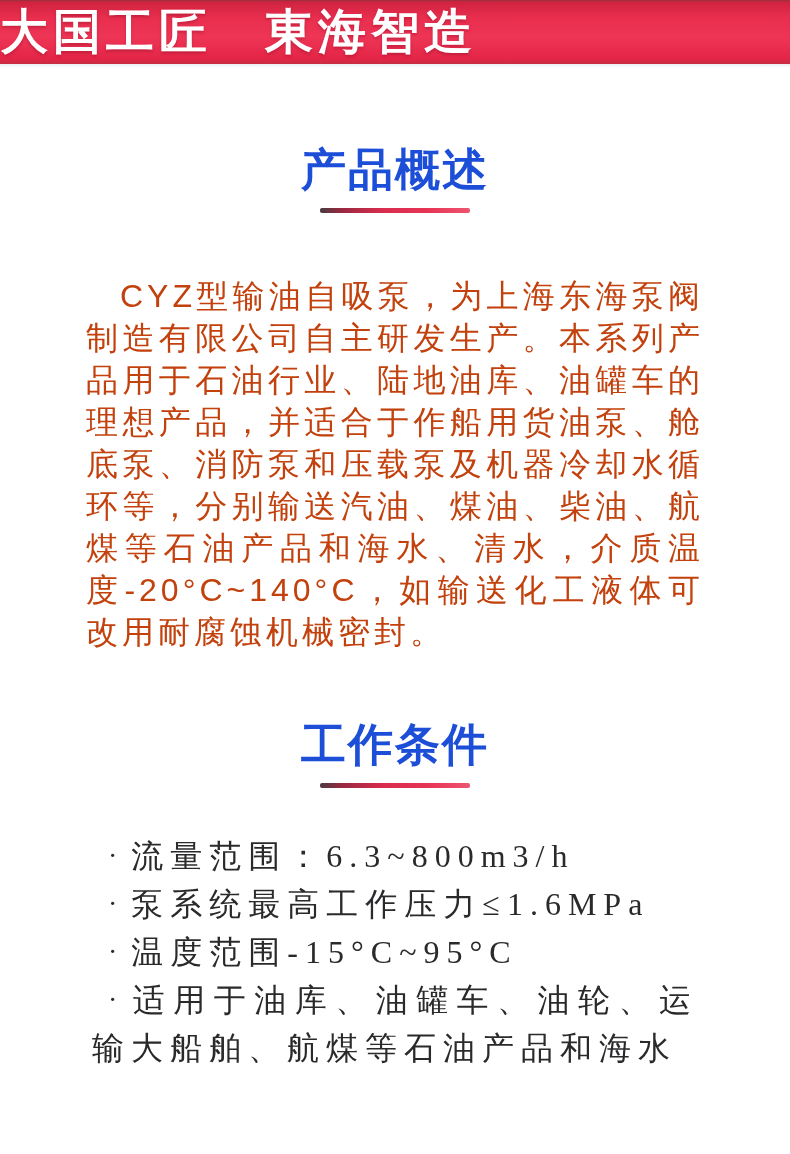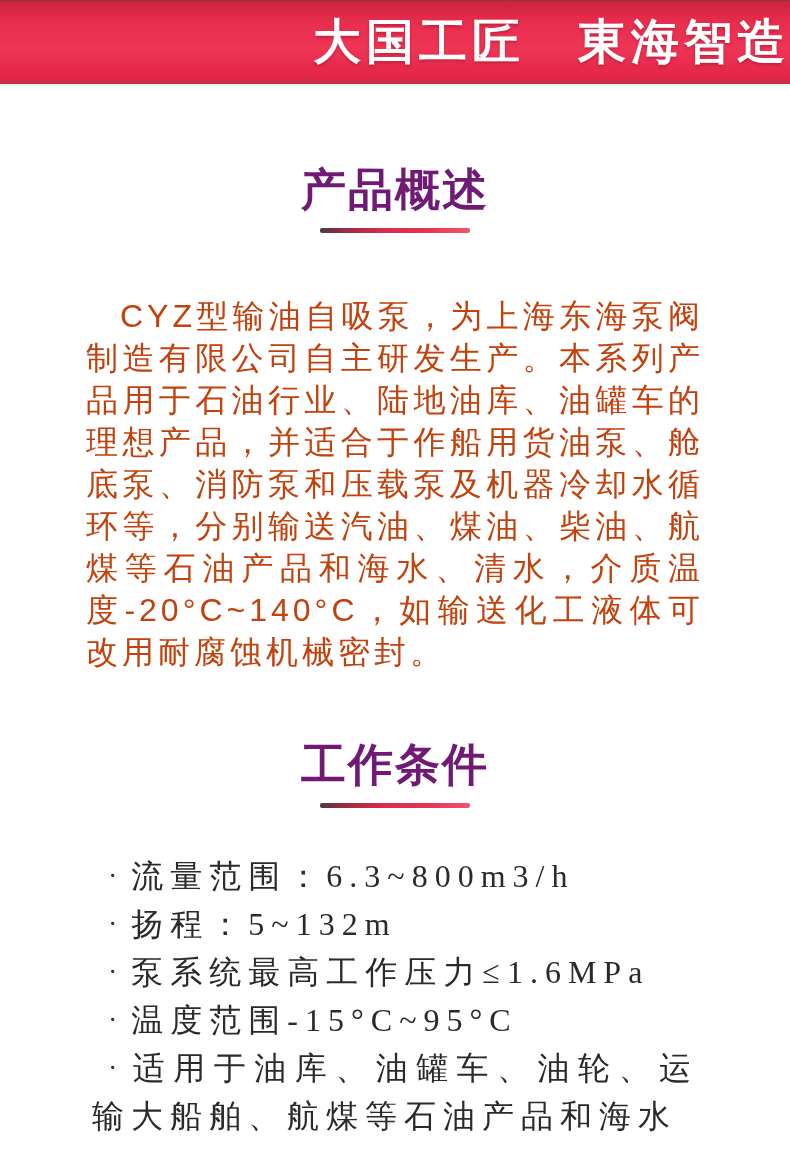--- a/index.html
+++ b/index.html
@@ -12,29 +12,29 @@
     position: relative;
     width: 790px;
     height: 1154px;
     margin: 0 auto;
     background: #ffffff;
     overflow: hidden;
   }
 
   
   .banner {
-    height: 84px;
+    height: 64px;
     box-sizing: border-box;
     background: linear-gradient(180deg,
       #93333c 0%, #cf2340 3%,
       #e92e4e 28%, #ee3556 58%,
       #e42547 92%, #c52e45 100%);
     display: flex;
     align-items: center;
-    justify-content: flex-end;
+    justify-content: flex-start;
   }
   .banner-title {
     margin: 0;
     color: #ffffff;
     font-size: 48px;
     font-weight: 800;
     letter-spacing: 5px;
     text-shadow: 0 2px 3px rgba(130, 8, 28, 0.35);
     white-space: nowrap;
   }
@@ -44,21 +44,21 @@
   }
 
   
   .section-title {
     margin: 0;
     text-align: center;
     font-size: 45px;
     line-height: 52px;
     font-weight: 800;
     letter-spacing: 2px;
-    color: #701a75;
+    color: #1d4ed8;
   }
   .title-underline {
     width: 150px;
     height: 5px;
     margin: 12px auto 0;
     border-radius: 2px;
     background: linear-gradient(90deg,
       #493b42 0%, #97293f 14%,
       #d92c4e 42%, #e73455 72%, #ee5570 100%);
   }
@@ -114,20 +114,19 @@
     <div class="title-underline"></div>
     <p class="body-text">CYZ型输油自吸泵，为上海东海泵阀制造有限公司自主研发生产。本系列产品用于石油行业、陆地油库、油罐车的理想产品，并适合于作船用货油泵、舱底泵、消防泵和压载泵及机器冷却水循环等，分别输送汽油、煤油、柴油、航煤等石油产品和海水、清水，介质温度-20°C~140°C，如输送化工液体可改用耐腐蚀机械密封。</p>
   </section>
 
   <section class="section-conditions">
     <h2 class="section-title">工作条件</h2>
     <div class="title-underline"></div>
 
     <ul class="conditions-list">
       <li class="condition-item"><span class="bullet">·</span><span>流量范围：6.3~800m3/h</span></li>
-      <li class="condition-item"><span class="bullet">·</span><span>扬程：5~132m</span></li>
       <li class="condition-item"><span class="bullet">·</span><span>泵系统最高工作压力≤1.6MPa</span></li>
       <li class="condition-item"><span class="bullet">·</span><span>温度范围-15°C~95°C</span></li>
       <li class="condition-item"><span class="bullet">·</span><span>适用于油库、油罐车、油轮、运输大船舶、航煤等石油产品和海水</span></li>
     </ul>
   </section>
 
 </div>
 
 </body></html>

